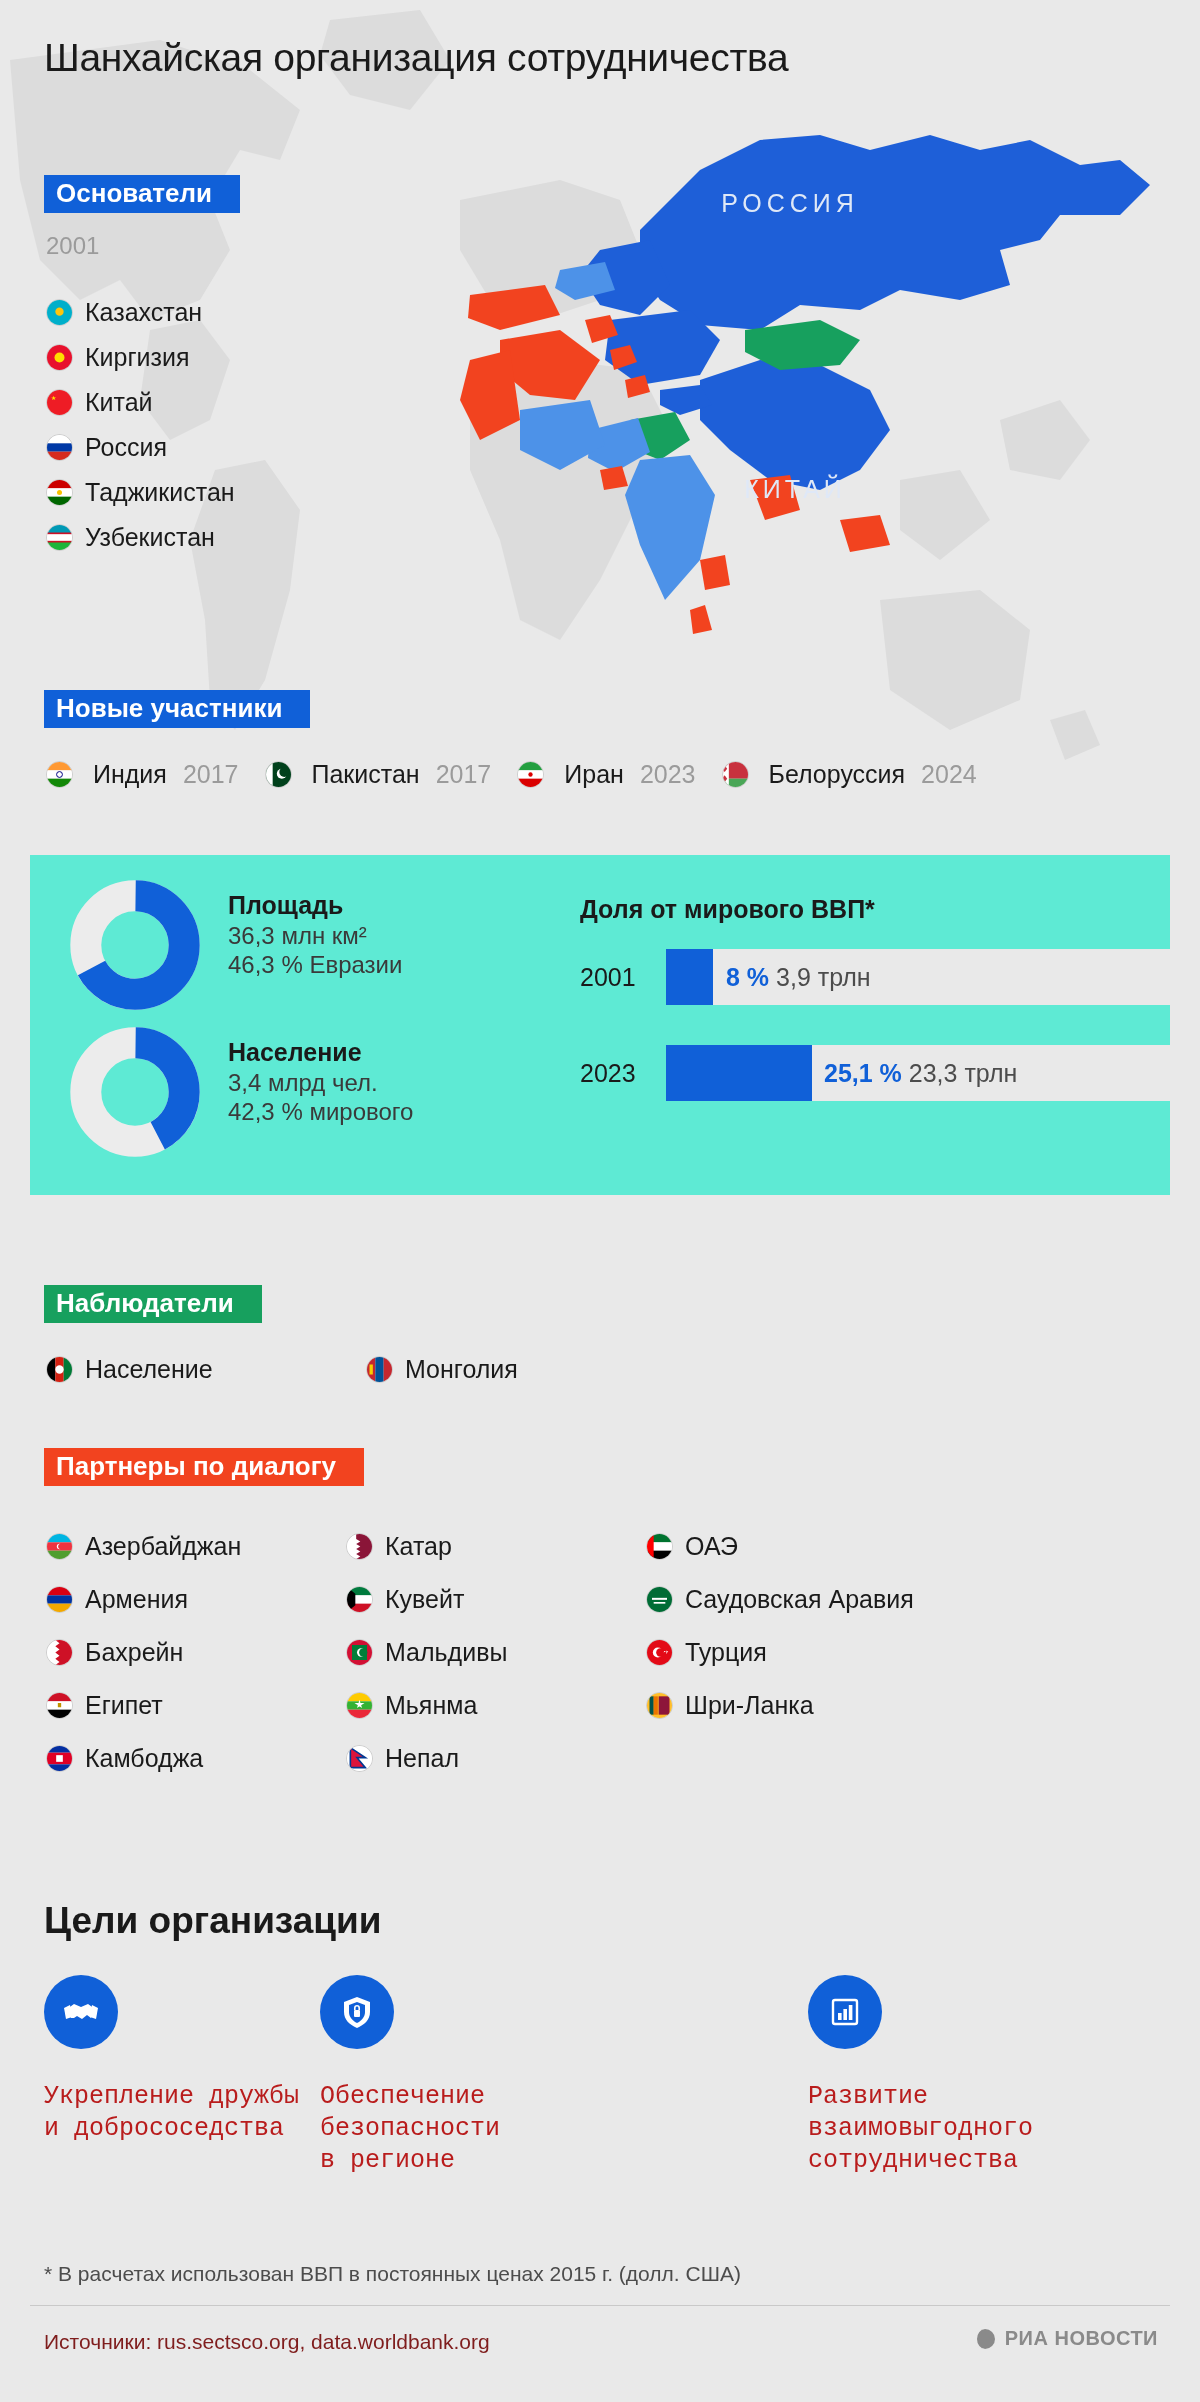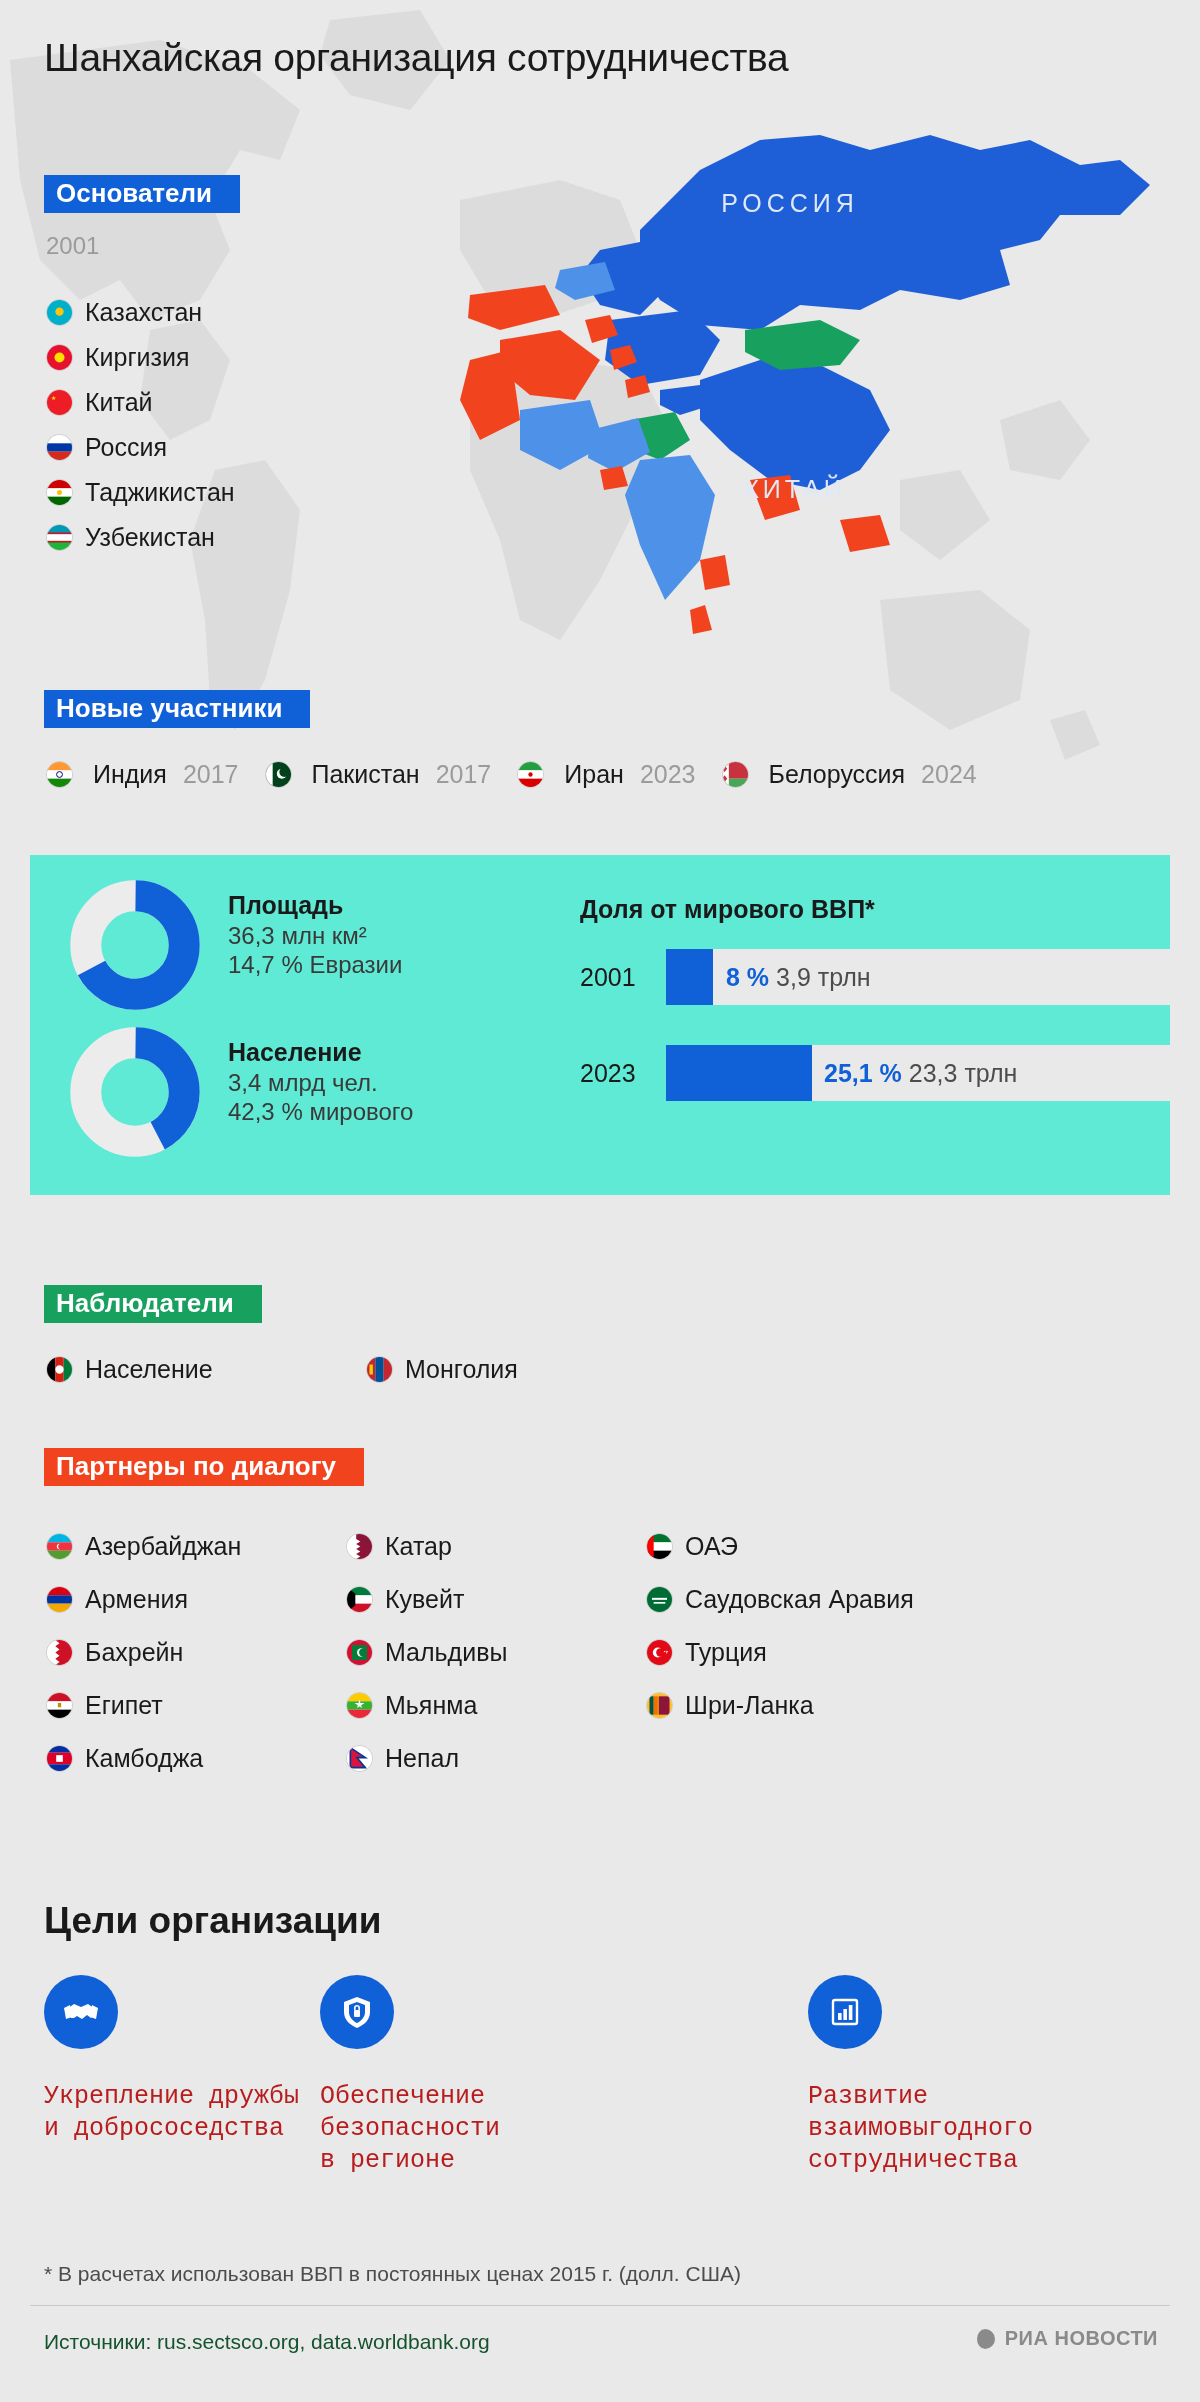--- a/index.html
+++ b/index.html
@@ -167,21 +167,21 @@
   .footnote {
     position: absolute; left: 44px; top: 2262px;
     font-size: 21px; color: #4c4c4c;
   }
   .divider {
     position: absolute; left: 30px; top: 2305px;
     width: 1140px; height: 1px; background: #c9c9c9;
   }
   .source {
     position: absolute; left: 44px; top: 2330px;
-    font-size: 21px; color: #14532d;
+    font-size: 21px; color: #7f1d1d;
   }
   .logo {
     position: absolute; right: 42px; top: 2327px;
     display: flex; align-items: center;
     color: #8a8a8a; font-size: 20px; font-weight: bold;
     letter-spacing: 0.5px;
   }
   .logo .mark {
     width: 22px; height: 22px; margin-right: 9px;
   }
@@ -384,21 +384,21 @@
 
   <div class="donut-wrap" style="left:40px; top:25px;">
     <svg width="130" height="130" viewBox="0 0 42 42">
       <circle cx="21" cy="21" r="15.9" fill="none" stroke="#ececec" stroke-width="10"></circle>
       <circle cx="21" cy="21" r="15.9" fill="none" stroke="#1060d8" stroke-width="10" stroke-dasharray="67.1 32.9" stroke-dashoffset="25"></circle>
     </svg>
   </div>
   <div class="donut-label" style="left:198px; top:35px;">
     <div class="hdr">Площадь</div>
     <div class="sub">36,3 млн км²</div>
-    <div class="sub">14,7 % Евразии</div>
+    <div class="sub">46,3 % Евразии</div>
   </div>
 
   <div class="donut-wrap" style="left:40px; top:172px;">
     <svg width="130" height="130" viewBox="0 0 42 42">
       <circle cx="21" cy="21" r="15.9" fill="none" stroke="#ececec" stroke-width="10"></circle>
       <circle cx="21" cy="21" r="15.9" fill="none" stroke="#1060d8" stroke-width="10" stroke-dasharray="42.3 57.7" stroke-dashoffset="25"></circle>
     </svg>
   </div>
   <div class="donut-label" style="left:198px; top:182px;">
     <div class="hdr">Население</div>

